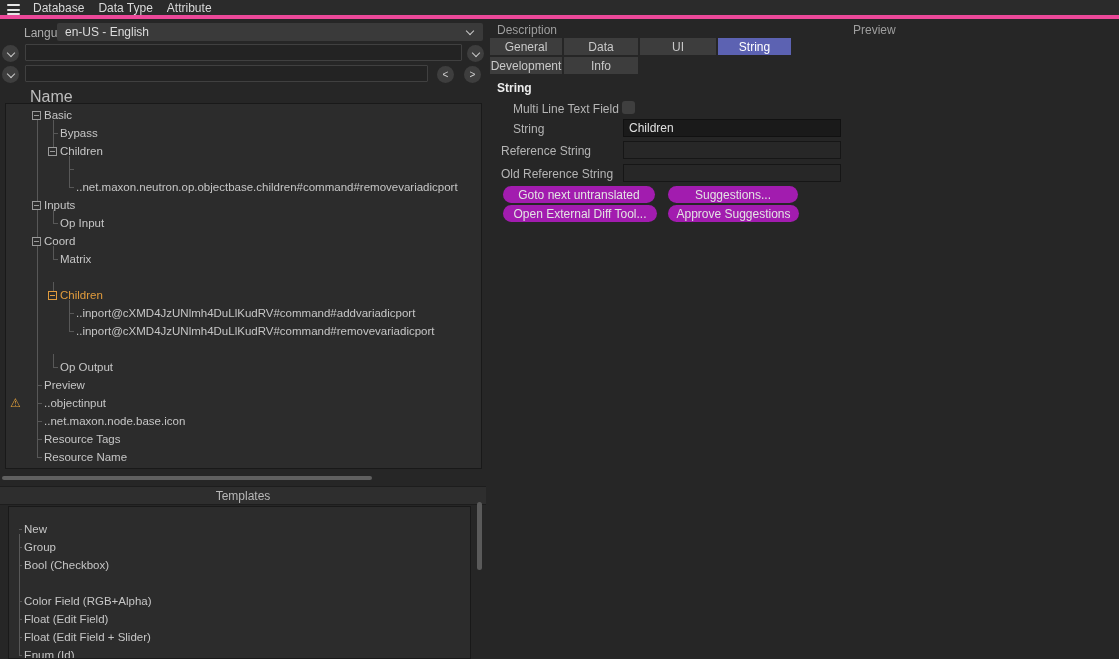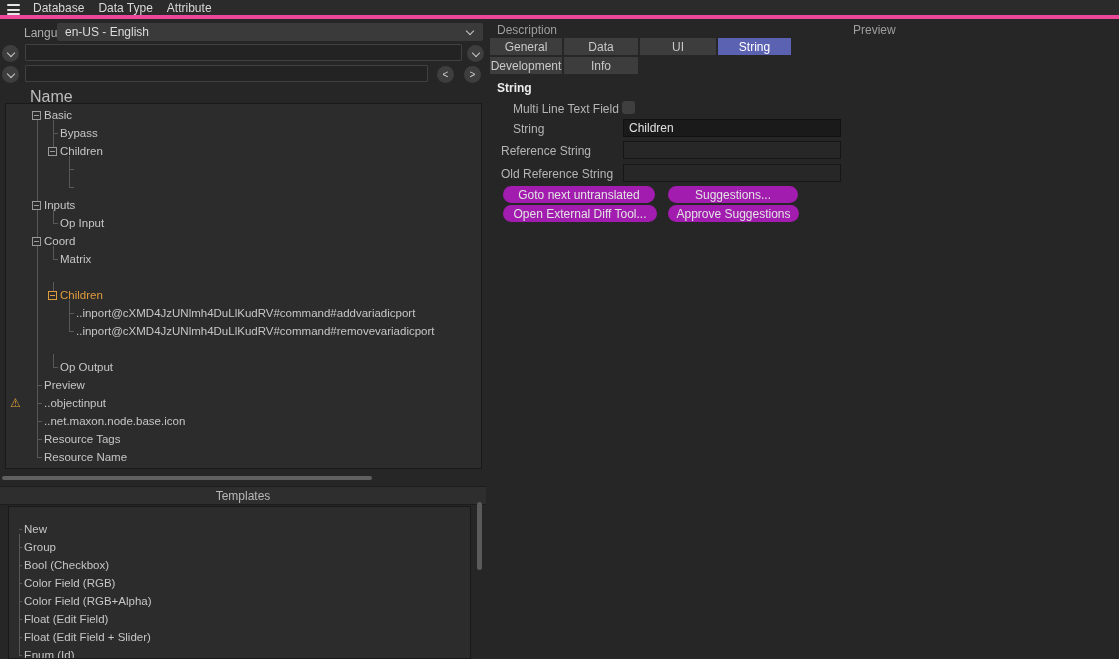--- a/index.html
+++ b/index.html
@@ -134,20 +134,21 @@
     </div>
     <div class="trow" style="top: 38px;">
       <span class="expander" style="left: 42px; top: 4.5px;"></span>
       <span class="tlabel" style="left: 54px;">Children</span>
     </div>
     <div class="trow" style="top: 56px;">
       <span class="tick" style="left: 62.5px; top: 9px; width: 5.5px;"></span>
     </div>
     <div class="trow" style="top: 74px;">
       <span class="tick" style="left: 62.5px; top: 9px; width: 5.5px;"></span>
+      <span class="tlabel" style="left: 70px;">..net.maxon.neutron.op.objectbase.children#command#removevariadicport</span>
     </div>
     <div class="trow" style="top: 92px;">
       <span class="expander" style="left: 26px; top: 4.5px;"></span>
       <span class="tlabel" style="left: 38px;">Inputs</span>
     </div>
     <div class="trow" style="top: 110px;">
       <span class="tick" style="left: 46.5px; top: 9px; width: 5.5px;"></span>
       <span class="tlabel" style="left: 54px;">Op Input</span>
     </div>
     <div class="trow" style="top: 128px;">
@@ -206,24 +207,20 @@
       <span class="tick" style="left: 9.5px; top: 9px; width: 3.5px;"></span>
       <span class="tlabel" style="left: 15px;">New</span>
     </div>
     <div class="trow" style="top: 31px;">
       <span class="tick" style="left: 9.5px; top: 9px; width: 3.5px;"></span>
       <span class="tlabel" style="left: 15px;">Group</span>
     </div>
     <div class="trow" style="top: 49px;">
       <span class="tick" style="left: 9.5px; top: 9px; width: 3.5px;"></span>
       <span class="tlabel" style="left: 15px;">Bool (Checkbox)</span>
-    </div>
-    <div class="trow" style="top: 67px;">
-      <span class="tick" style="left: 9.5px; top: 9px; width: 3.5px;"></span>
-      <span class="tlabel" style="left: 15px;">Color Field (RGB)</span>
     </div>
     <div class="trow" style="top: 85px;">
       <span class="tick" style="left: 9.5px; top: 9px; width: 3.5px;"></span>
       <span class="tlabel" style="left: 15px;">Color Field (RGB+Alpha)</span>
     </div>
     <div class="trow" style="top: 121px;">
       <span class="tick" style="left: 9.5px; top: 9px; width: 3.5px;"></span>
       <span class="tlabel" style="left: 15px;">Float (Edit Field + Slider)</span>
     </div>
     <div class="trow" style="top: 103px;">

